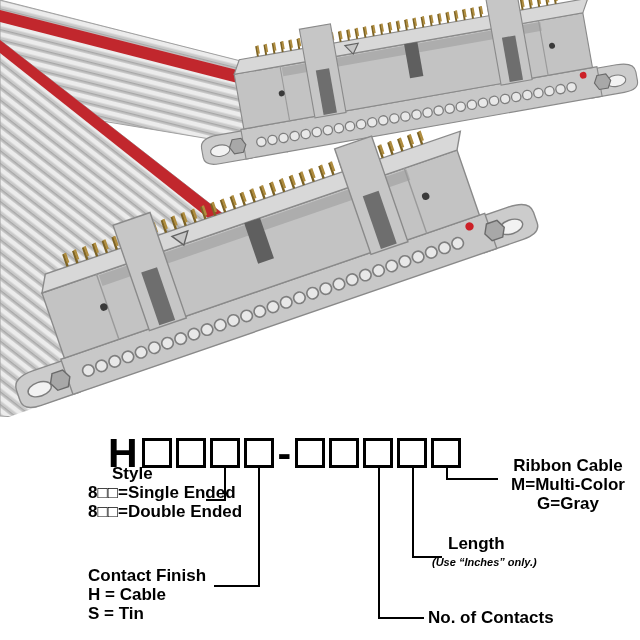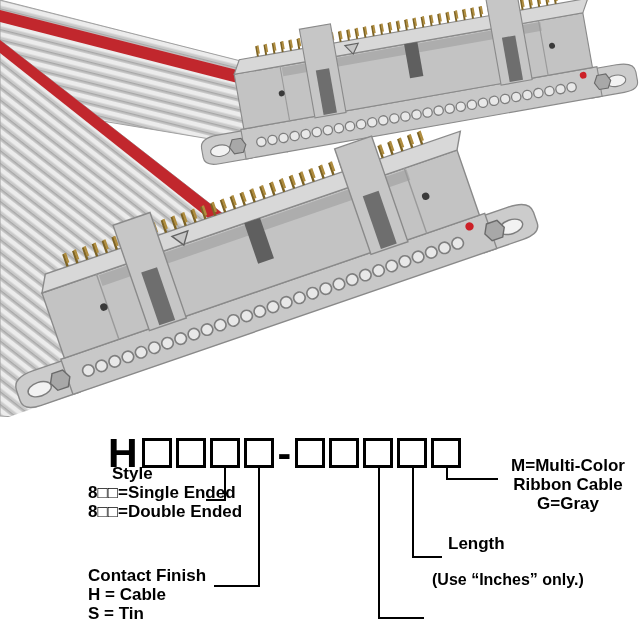--- a/index.html
+++ b/index.html
@@ -14,21 +14,21 @@
   
   .lines{position:absolute;left:0;top:0;width:640px;height:640px;pointer-events:none;}
   
   .lbl{position:absolute;font-weight:bold;font-size:17px;line-height:19px;white-space:nowrap;}
   .style-block{left:88px;top:464px;}
   .style-block .t{padding-left:24px;}
   .finish-block{left:88px;top:566px;width:128px;text-align:left;white-space:nowrap;}
   .contacts-label{left:428px;top:608px;}
   .length-block{left:432px;top:534px;}
   .length-block .t{padding-left:16px;}
-  .note{font-size:16px;margin-top:17px;}
+  .note{font-style:italic;font-size:11px;}
   .ribbon-block{left:500px;top:456px;width:136px;text-align:center;}
 </style>
 </head>
 <body>
 
 <div class="screen">
 
   <div class="photo">
     <svg width="640" height="434" viewBox="0 0 640 434">
       <defs>
@@ -132,25 +132,26 @@
     <div>8□□=Single Ended</div>
     <div>8□□=Double Ended</div>
   </div>
 
   <div class="lbl finish-block">
     <div>Contact Finish</div>
     <div>H = Cable</div>
     <div>S = Tin</div>
   </div>
 
+  <div class="lbl contacts-label">No. of Contacts</div>
 
   <div class="lbl length-block">
     <div class="t">Length</div>
     <div class="note">(Use “Inches” only.)</div>
   </div>
 
   <div class="lbl ribbon-block">
+    <div>Ribbon Cable</div>
     <div>M=Multi-Color</div>
-    <div>Ribbon Cable</div>
     <div>G=Gray</div>
   </div>
 
 </div>
 
 </body></html>

